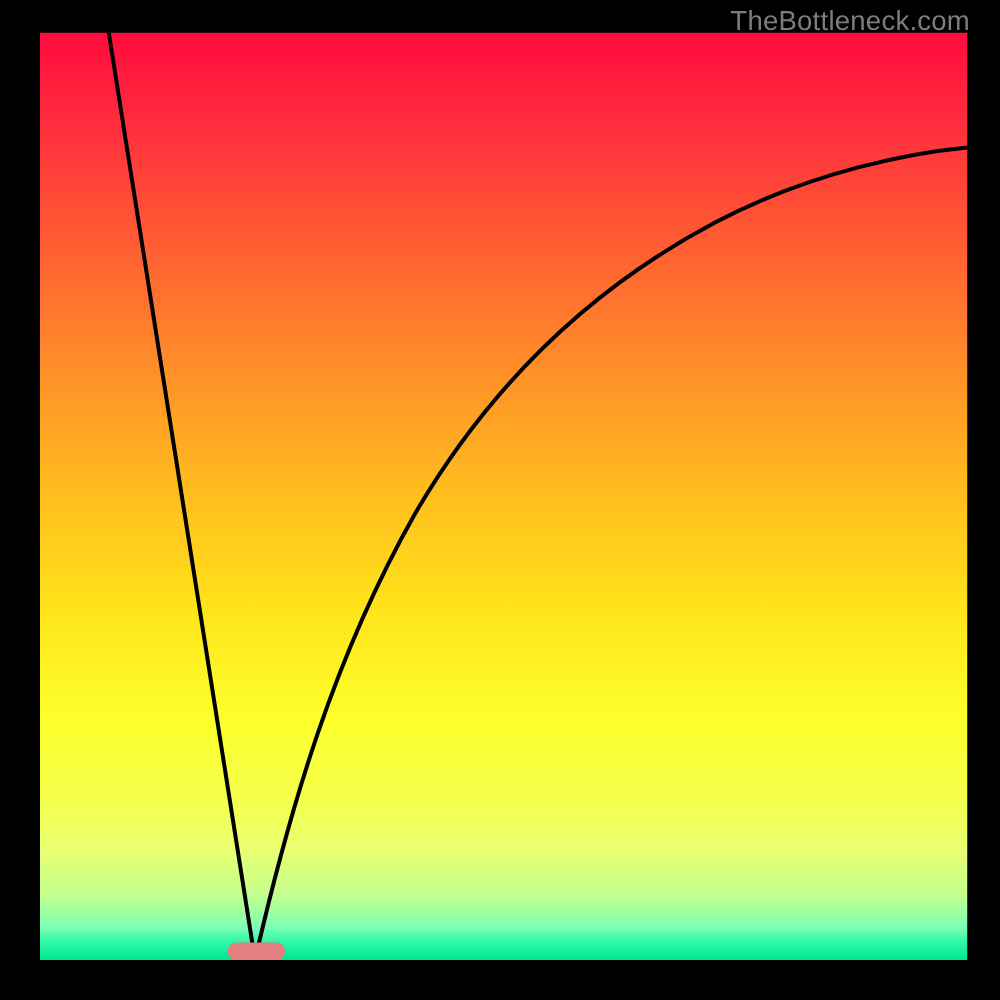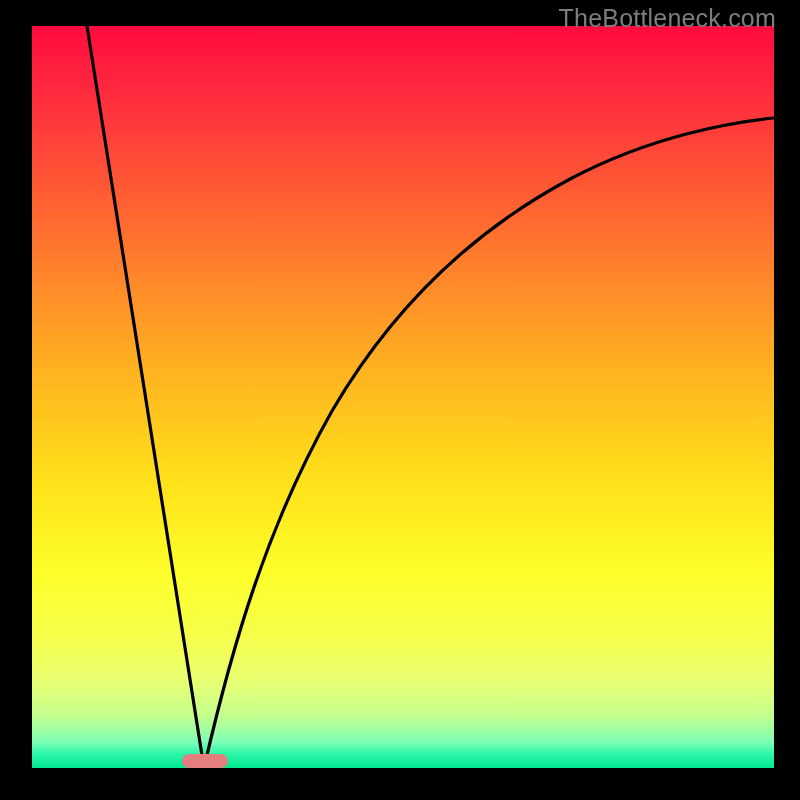--- a/index.html
+++ b/index.html
@@ -48,21 +48,21 @@
     position: absolute;
     left: 0; top: 0;
     width: 742px; height: 742px;
     overflow: visible;
   }
   .watermark {
     position: absolute;
     top: 4px;
     right: 24px;
     color: #7d7d7d;
-    font-size: 25px;
+    font-size: 22px;
     letter-spacing: 0.2px;
     font-weight: 500;
     user-select: none;
   }
   .marker {
     position: absolute;
     
     left: 150px;
     bottom: 0px;
     width: 46px;

